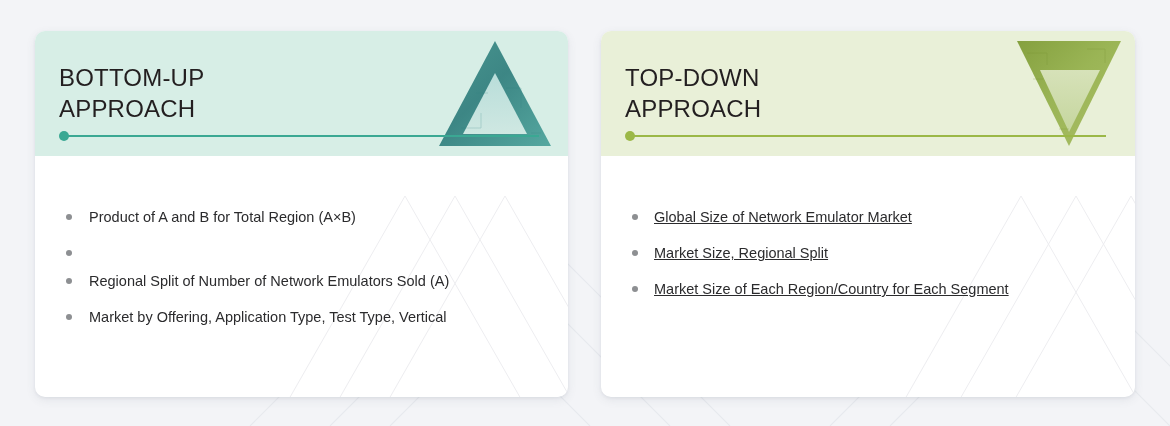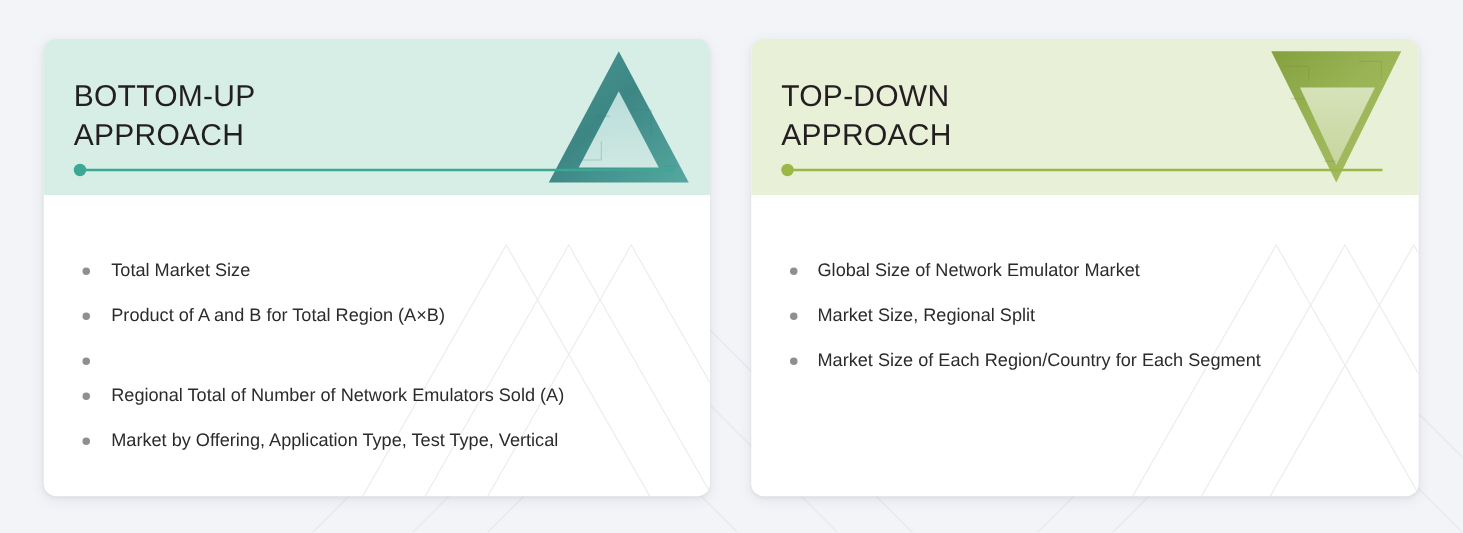--- a/index.html
+++ b/index.html
@@ -136,21 +136,21 @@
   }
 
   .bullet-text {
     margin-left: 17px;
     font-size: 14.5px;
     line-height: 21px;
     color: #2b2b2d;
     font-weight: 400;
   }
 
-  #card-top-down .bullet-text { margin-left: 16px; }
+  #card-top-down .bullet-text { margin-left: 16px; text-decoration: underline; }
 </style>
 </head>
 <body>
 
 <svg id="watermark" width="1170" height="426" viewBox="0 0 1170 426" aria-hidden="true">
   <g stroke="#e7e9ee" stroke-width="1.1" fill="none">
     <path d="M330 426 L500 256 L670 426"></path>
     <path d="M390 426 L560 256 L730 426"></path>
     <path d="M250 426 L420 256 L590 426"></path>
     <path d="M830 426 L1000 256 L1170 426"></path>
@@ -199,32 +199,28 @@
 
       <div class="rule">
         <span class="rule-dot"></span>
         <span class="rule-line"></span>
       </div>
     </div>
 
     <div class="bullets">
       <div class="bullet">
         <span class="bullet-dot"></span>
-        <span class="bullet-text">Total Market Size</span>
-      </div>
-      <div class="bullet">
-        <span class="bullet-dot"></span>
         <span class="bullet-text">Product of A and B for Total Region (A×B)</span>
       </div>
       <div class="bullet">
         <span class="bullet-dot"></span>
       </div>
       <div class="bullet">
         <span class="bullet-dot"></span>
-        <span class="bullet-text">Regional Total of Number of Network Emulators Sold (A)</span>
+        <span class="bullet-text">Regional Split of Number of Network Emulators Sold (A)</span>
       </div>
       <div class="bullet">
         <span class="bullet-dot"></span>
         <span class="bullet-text">Market by Offering, Application Type, Test Type, Vertical</span>
       </div>
     </div>
   </div>
 
   <div class="card" id="card-top-down">
 

